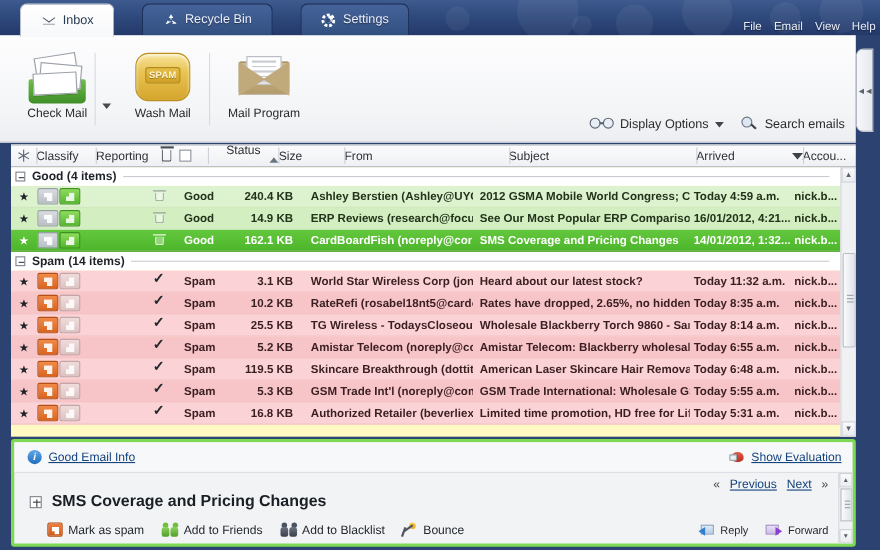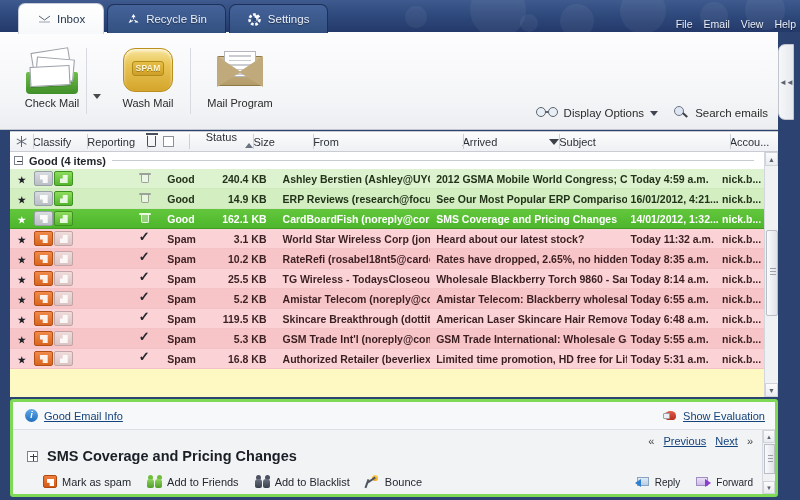--- a/index.html
+++ b/index.html
@@ -20,21 +20,21 @@
   .bokeh { position: absolute; border-radius: 50%; background: rgba(255,255,255,0.055); }
   .menubar {
     position: absolute; right: 4px; top: 15px; height: 17px;
     display: flex; align-items: center; gap: 11px;
     color: #e8eefa; font-size: 10.5px;
     text-shadow: 0 1px 1px rgba(0,0,0,.5);
     z-index: 6;
   }
   .menubar span { cursor: default; }
 
-  .tabs { position: absolute; left: 18px; top: 3px; display: flex; align-items: center; z-index: 4; }
+  .tabs { position: absolute; left: 18px; top: 3px; display: flex; align-items: flex-start; z-index: 4; gap: 22px; }
   .tab {
     height: 29px; display: flex; align-items: center; gap: 6px;
     padding: 0 18px; border-radius: 7px 7px 0 0;
     font-size: 11.5px; color: #e9eefb;
     background: linear-gradient(180deg, #45639a 0%, #32507f 100%);
     border: 1px solid #1d3059; border-bottom: none;
     margin-right: 3px; text-shadow: 0 1px 1px rgba(0,0,0,.45);
     position: relative;
   }
   .tab.active {
@@ -366,26 +366,26 @@
     <div class="hcell" style="width:73px;flex-direction:column;">
       <span>Status</span>
       <span class="sort-up"></span>
     </div>
     <div class="hcell" style="width:68px;">
       <span>Size</span>
     </div>
     <div class="hcell" style="width:170px;">
       <span>From</span>
     </div>
+    <div class="hcell" style="width:194px;">
+      <span>Subject</span>
+    </div>
     <div class="hcell" style="width:110px;">
       <span>Arrived</span>
       <span class="sort-dn"></span>
-    </div>
-    <div class="hcell" style="width:194px;">
-      <span>Subject</span>
     </div>
     <div class="hcell" style="width:55px;">
       <span>Accou...</span>
     </div>
   </div>
 
   <div class="list-body">
     <div id="list-mount" style="width:754px;">
         <div class="group-hdr">
           <span class="plusbox"></span>
@@ -436,20 +436,25 @@
           </div>
           <div class="c-rep"></div>
           <div class="c-trash"><span class="bin"><span class="lid"></span><span class="body"></span></span></div>
           <div class="c-status">Good</div>
           <div class="c-size">162.1 KB</div>
           <div class="c-from">CardBoardFish (noreply@corp.cardbo...</div>
           <div class="c-subj">SMS Coverage and Pricing Changes</div>
           <div class="c-arr">14/01/2012, 1:32...</div>
           <div class="c-acct">nick.b...</div>
         </div>
+        <div class="group-hdr">
+          <span class="plusbox"></span>
+          <span>Spam (14 items)</span>
+          <span class="rule"></span>
+        </div>
         <div class="row spam">
           <div class="c-star"><span class="star">★</span></div>
           <div class="c-vote">
             <span class="thumbs">
               <span class="tdown"></span>
               <span class="tup"></span>
             </span>
           </div>
           <div class="c-rep"></div>
           <div class="c-trash"><span class="checkmk"></span></div>

